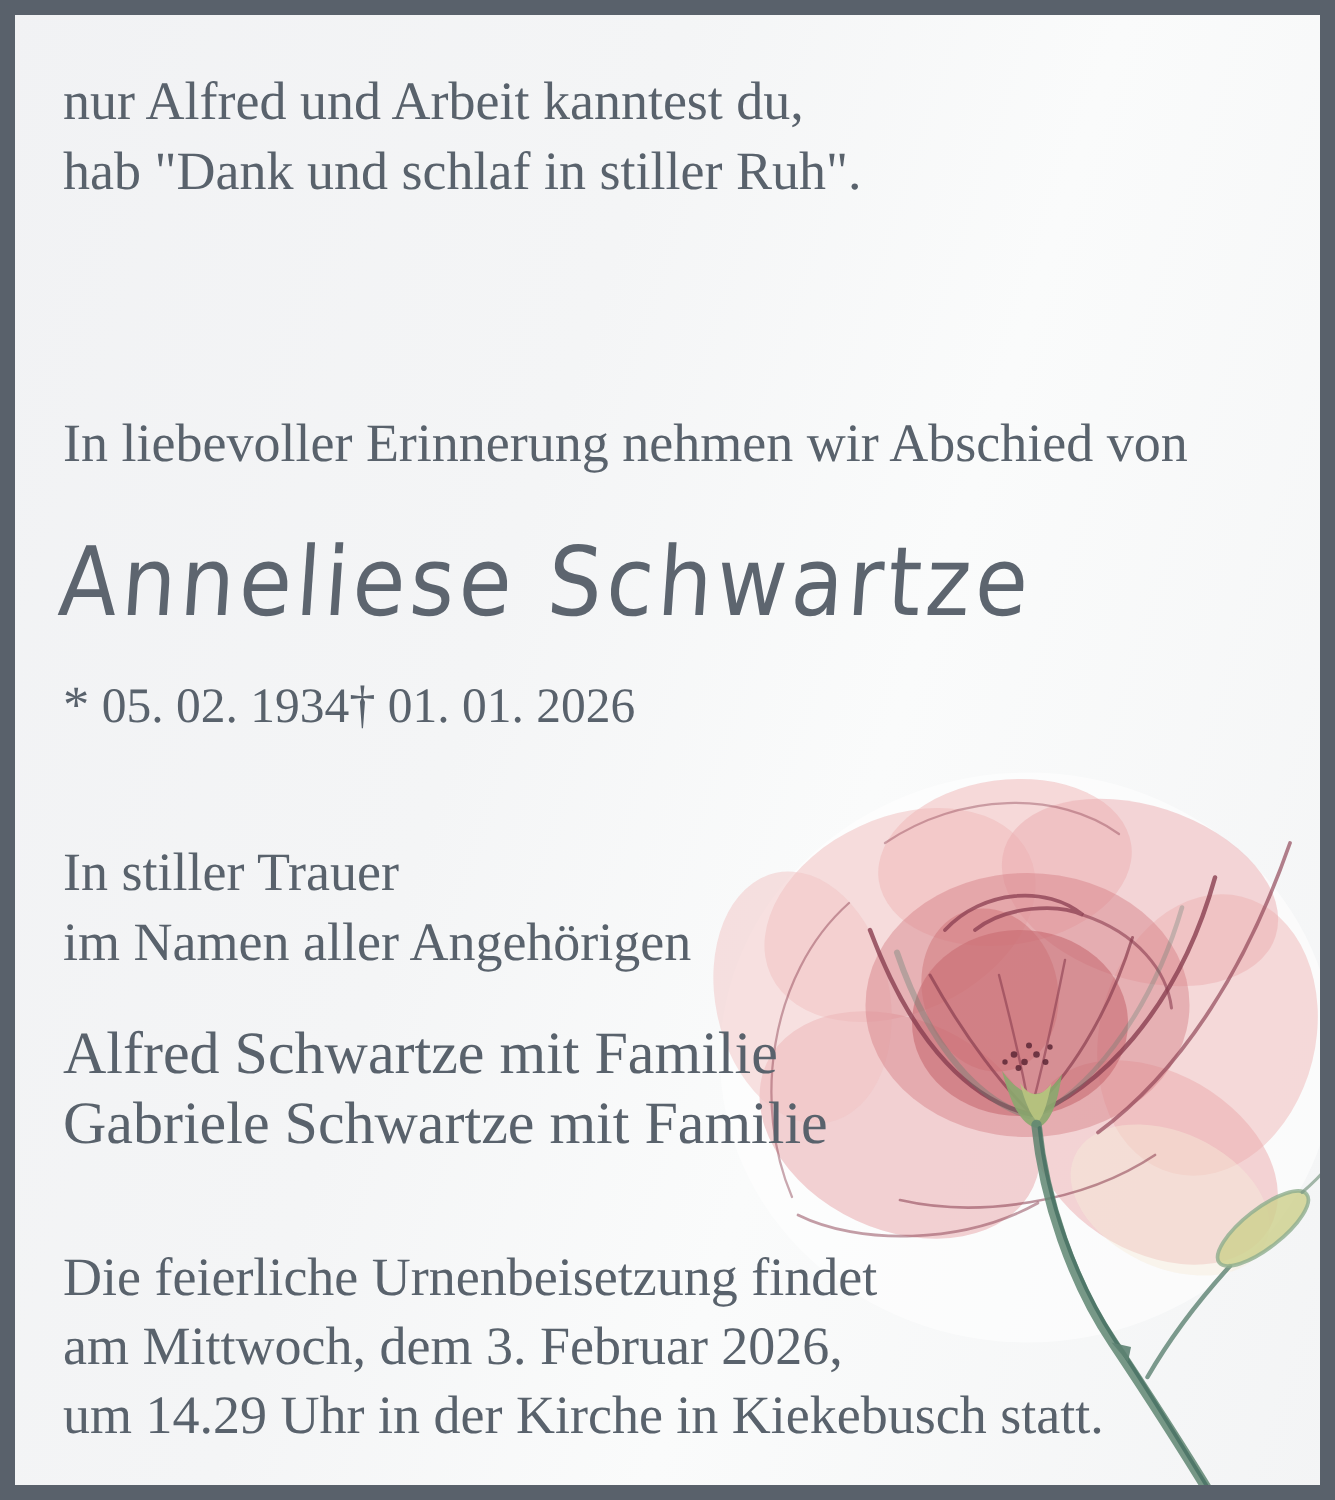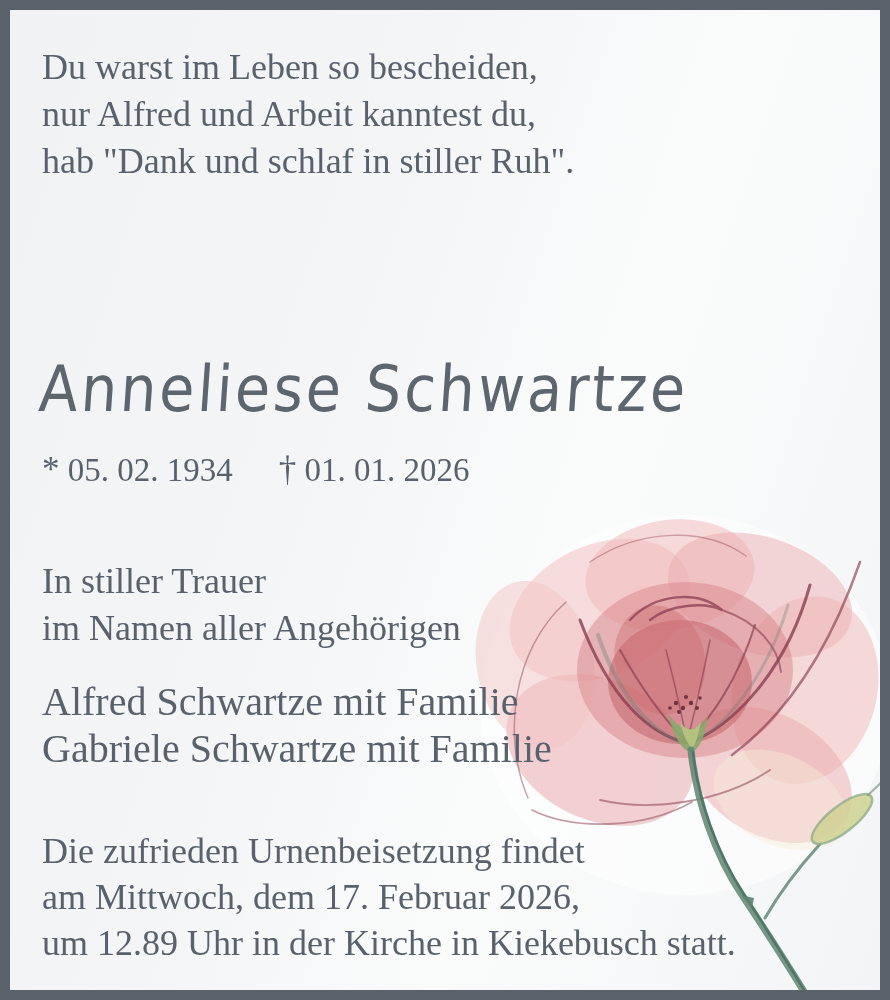--- a/index.html
+++ b/index.html
@@ -38,21 +38,21 @@
     font-family: "DejaVu Sans", sans-serif;
     font-size: 57px;
     letter-spacing: 3px;
     color: #5d656f;
     transform: skewX(-4deg) scaleY(1.12);
     transform-origin: left top;
     white-space: nowrap;
   }
   .dates       { top: 450px; font-size: 33px; white-space: nowrap; }
   .dates .sym  { font-size: 35px; }
-  .death-part  { margin-left: 46px; }
+  .death-part  { }
   .mourning    { top: 558px; font-size: 36px; line-height: 47px; }
   .family      { top: 678px; font-size: 40px; line-height: 47px; }
   .funeral     { top: 828px; font-size: 36px; line-height: 46px; }
   .flower {
     position: absolute;
     left: 470px;
     top: 500px;
     width: 420px;
     height: 500px;
     z-index: 1;
@@ -127,44 +127,44 @@
 
     <g>
       <path d="M 295,418 C 310,392 330,366 350,344" fill="none" stroke="#5c8272" stroke-width="3" opacity="0.8" stroke-linecap="round"></path>
       <ellipse cx="372" cy="319" rx="37" ry="13" fill="#cfd191" opacity="0.85" transform="rotate(-38 372 319)"></ellipse>
       <ellipse cx="372" cy="319" rx="37" ry="13" fill="none" stroke="#8fae8e" stroke-width="2.5" opacity="0.8" transform="rotate(-38 372 319)"></ellipse>
       <path d="M 398,295 C 405,289 411,283 416,277" fill="none" stroke="#7d9a86" stroke-width="2" opacity="0.7" stroke-linecap="round"></path>
     </g>
   </svg>
 
   <div class="txt poem">
-    <div>Du warst im Leben so bescheiden,</div>
     <div>nur Alfred und Arbeit kanntest du,</div>
     <div>hab "Dank und schlaf in stiller Ruh".</div>
   </div>
 
+  <div class="txt intro">In liebevoller Erinnerung nehmen wir Abschied von</div>
 
   <div class="txt name">Anneliese Schwartze</div>
 
   <div class="txt dates">
     <span class="birth-part"><span class="sym">*</span>
       <span>05. 02. 1934</span></span><span class="death-part"><span class="sym">†</span>
       <span>01. 01. 2026</span></span>
   </div>
 
   <div class="txt mourning">
     <div>In stiller Trauer</div>
     <div>im Namen aller Angehörigen</div>
   </div>
 
   <div class="txt family">
     <div>Alfred Schwartze mit Familie</div>
     <div>Gabriele Schwartze mit Familie</div>
   </div>
 
   <div class="txt funeral">
-    <div>Die zufrieden Urnenbeisetzung findet</div>
-    <div>am Mittwoch, dem 17. Februar 2026,</div>
-    <div>um 12.89 Uhr in der Kirche in Kiekebusch statt.</div>
+    <div>Die feierliche Urnenbeisetzung findet</div>
+    <div>am Mittwoch, dem 3. Februar 2026,</div>
+    <div>um 14.29 Uhr in der Kirche in Kiekebusch statt.</div>
   </div>
 
   <div class="frame"></div>
 </div>
 
 </body></html>

